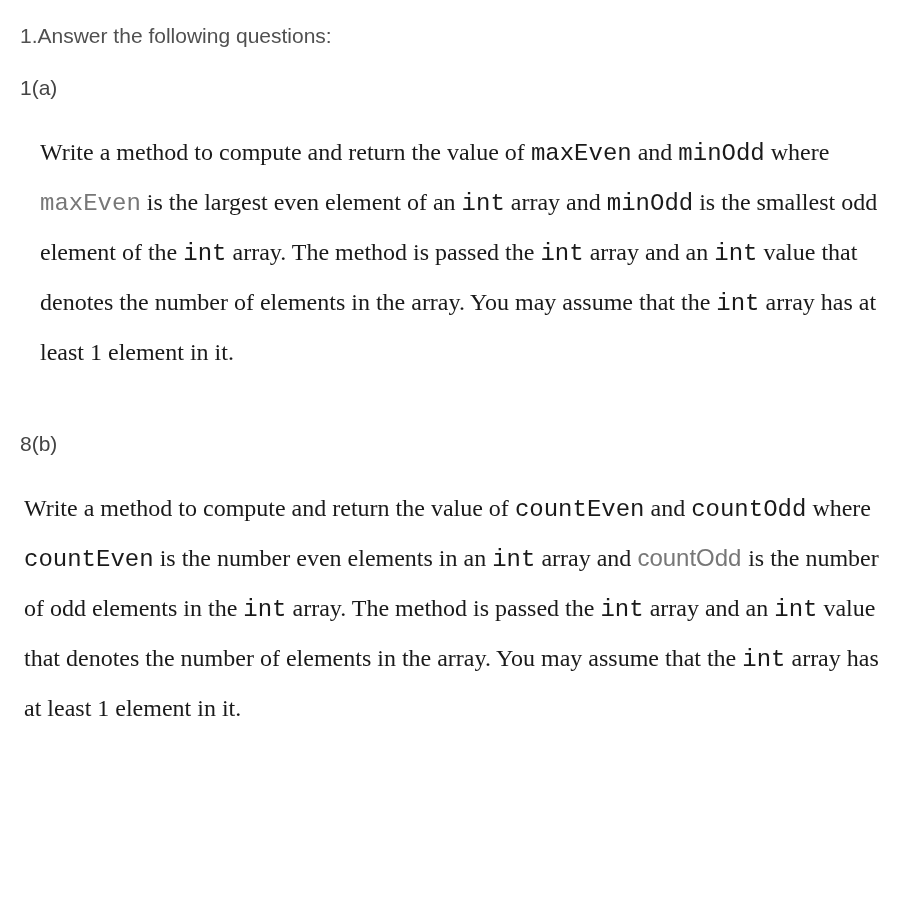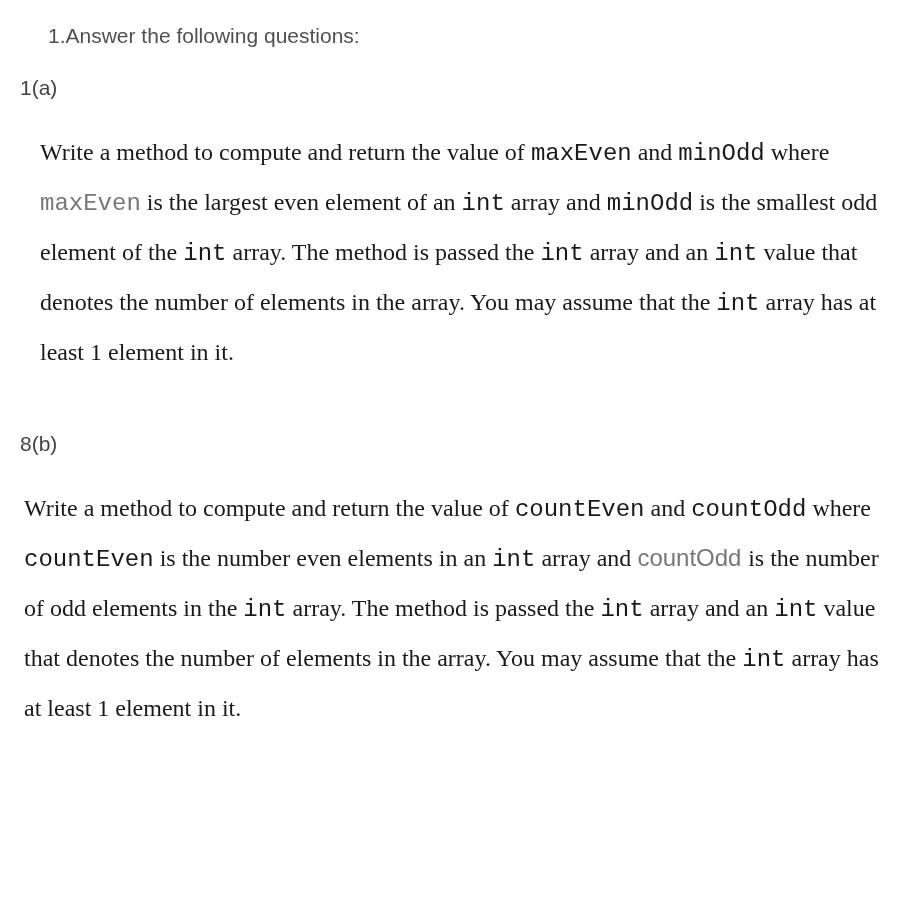--- a/index.html
+++ b/index.html
@@ -12,21 +12,20 @@
       height: 910px;
       background: #ffffff;
       padding: 24px 20px;
       font-family: Arial, Helvetica, sans-serif;
       color: #333333;
     }
     .intro-heading {
       font-size: 21px;
       color: #505050;
       margin-bottom: 28px;
-      margin-left: 28px;
     }
     .sub-heading {
       font-size: 21px;
       color: #444444;
       margin-bottom: 28px;
     }
     .question-body {
       font-family: Georgia, 'Times New Roman', Times, serif;
       font-size: 24px;
       color: #1a1a1a;

